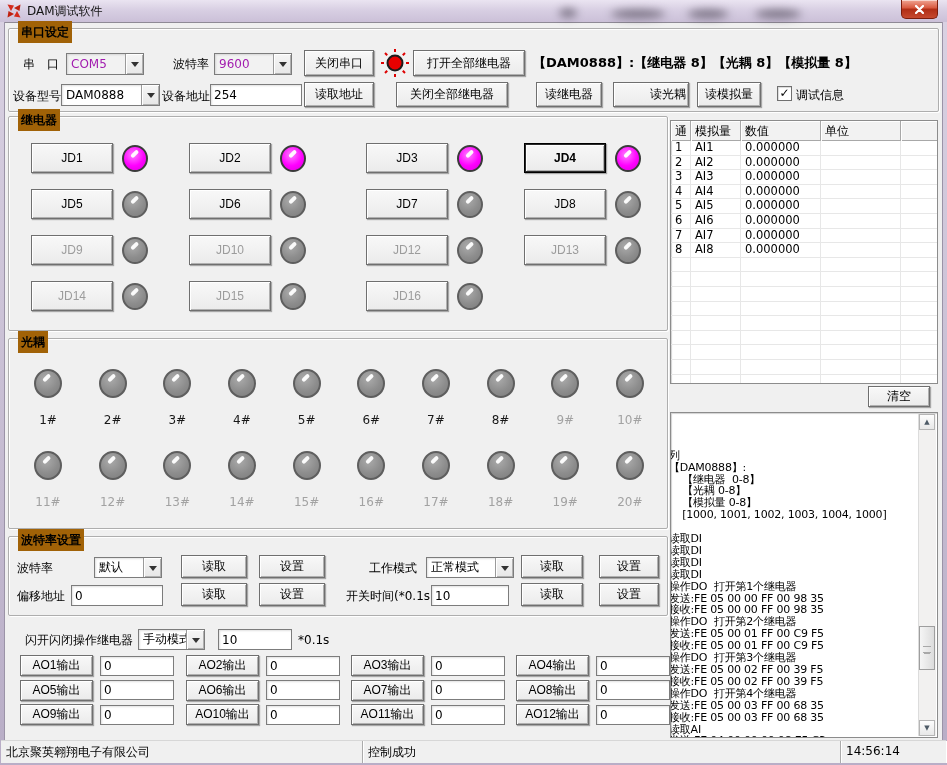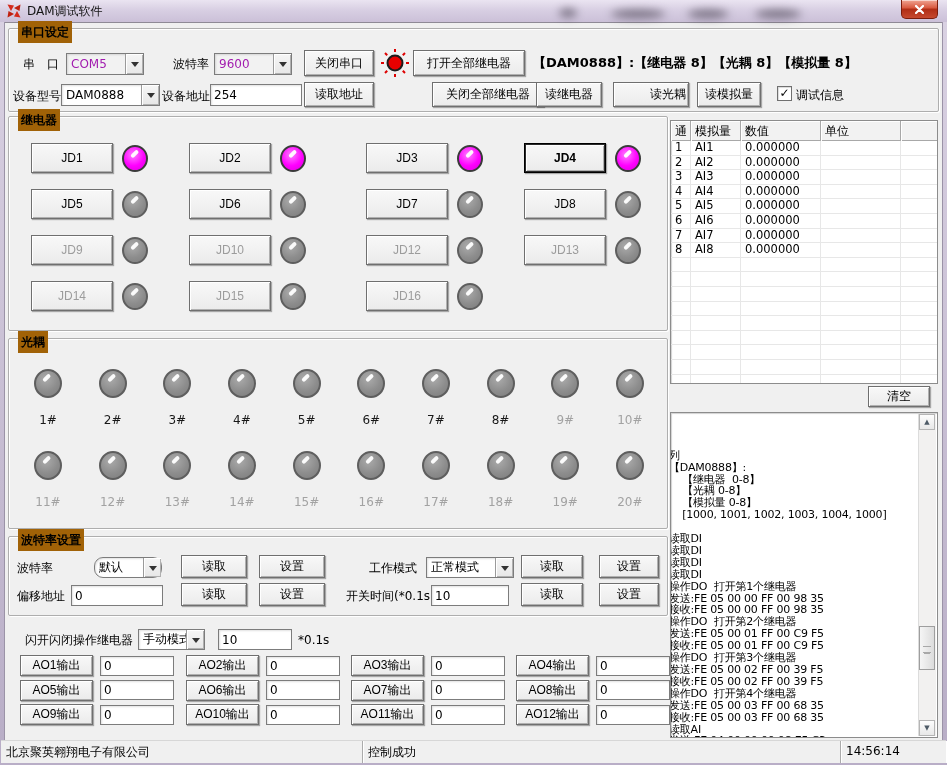--- a/index.html
+++ b/index.html
@@ -174,21 +174,21 @@
     <span class="lbl" style="left:4px;top:59px;">设备型号</span>
     <div class="combo" style="left:52px;top:55px;width:99px;height:22px;">
       <span class="txt">DAM0888</span>
       <span class="arrow-btn"></span>
     </div>
 
     <span class="lbl" style="left:153px;top:59px;">设备地址</span>
     <input class="tb" style="left: 201px; top: 55px; width: 92px; height: 22px;" value="254">
 
     <button class="btn" style="left:295px;top:53px;width:70px;height:25px;">读取地址</button>
-    <button class="btn" style="left:387px;top:53px;width:112px;height:25px;margin-left:36px;">关闭全部继电器</button>
+    <button class="btn" style="left:387px;top:53px;width:112px;height:25px;">关闭全部继电器</button>
     <button class="btn" style="left:527px;top:53px;width:66px;height:25px;">读继电器</button>
     <button class="btn" style="left:604px;top:53px;width:76px;height:25px;padding-left:40px;">读光耦</button>
     <button class="btn" style="left:688px;top:53px;width:64px;height:25px;text-align:center;">读模拟量</button>
 
     <span class="checkbox checked" style="left:768px;top:57px;"></span>
     <span class="lbl" style="left:787px;top:58px;">调试信息</span>
   </div>
 
   <div class="groupbox" style="left:8px;top:116px;width:658px;height:213px;">
     <span class="legend">继电器</span>
@@ -538,21 +538,21 @@
           <span class="led"></span>
           <span class="opto-label dim">20#</span>
         </div>
       </div>
   </div>
 
   <div class="groupbox" style="left:8px;top:536px;width:658px;height:78px;">
     <span class="legend">波特率设置</span>
 
     <span class="lbl" style="left:8px;top:23px;">波特率</span>
-    <div class="combo" style="left:85px;top:20px;width:68px;height:21px;border-radius:9px;">
+    <div class="combo" style="left:85px;top:20px;width:68px;height:21px;">
       <span class="txt">默认</span>
       <span class="arrow-btn"></span>
     </div>
     <button class="btn" style="left:172px;top:18px;width:66px;height:23px;">读取</button>
     <button class="btn" style="left:250px;top:18px;width:66px;height:23px;">设置</button>
 
     <span class="lbl" style="left:360px;top:23px;">工作模式</span>
     <div class="combo" style="left:417px;top:20px;width:88px;height:21px;">
       <span class="txt">正常模式</span>
       <span class="arrow-btn"></span>

